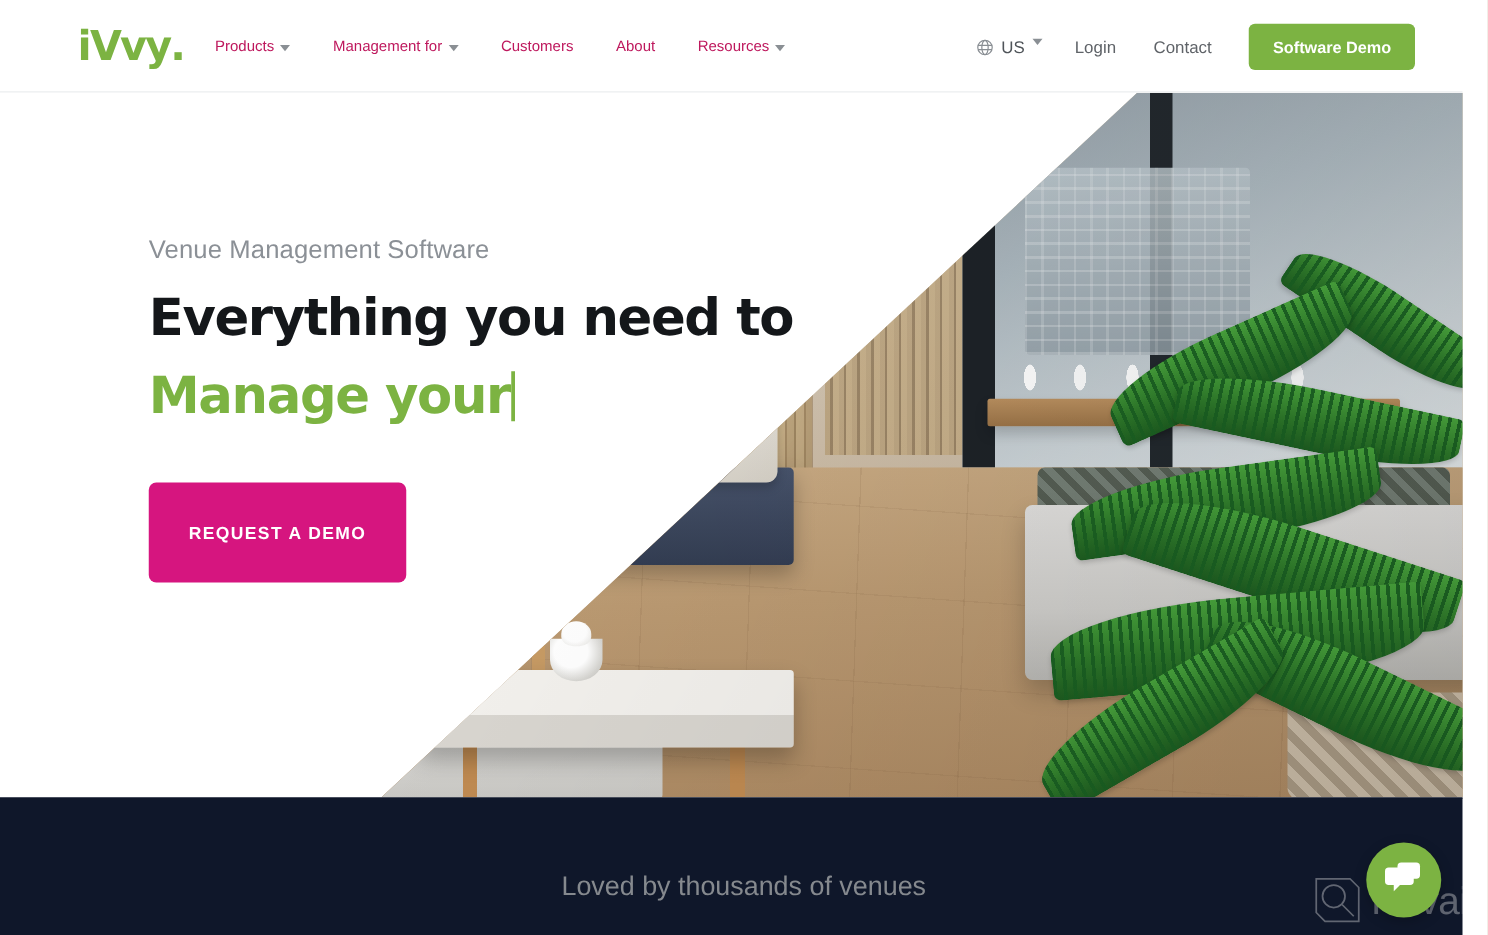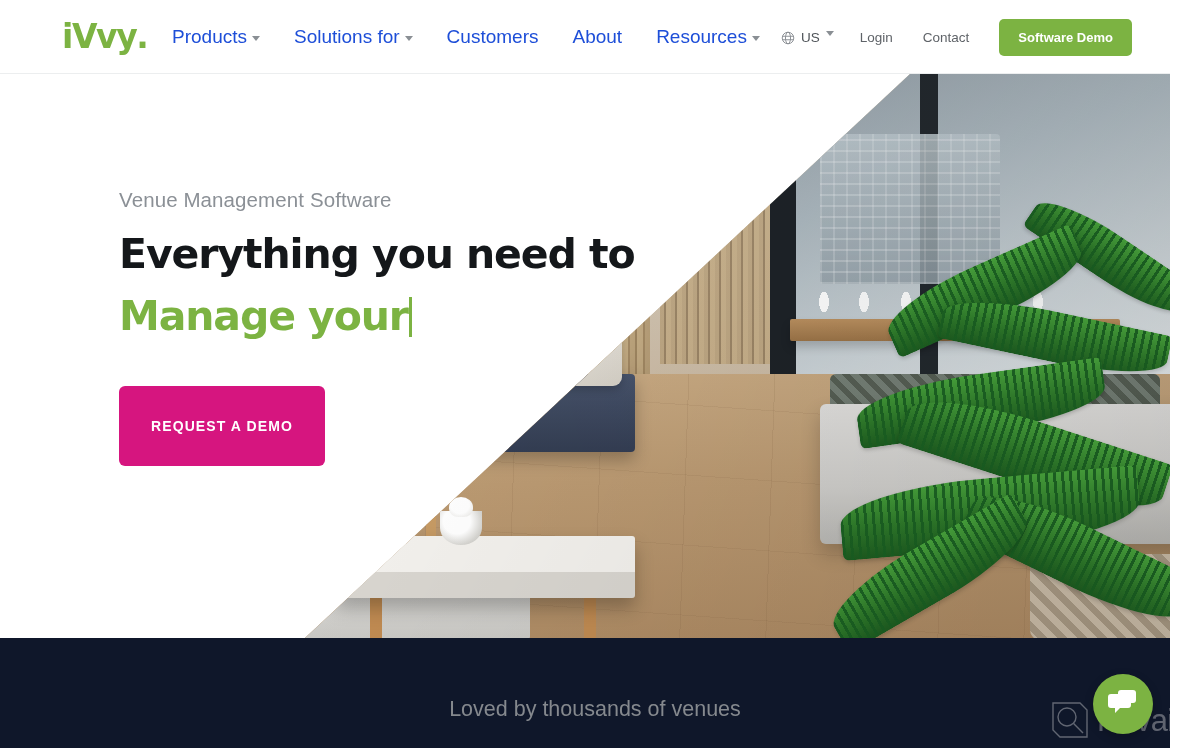--- a/index.html
+++ b/index.html
@@ -60,22 +60,22 @@
     top: 0;
     height: 74px;
     display: flex;
     align-items: center;
     gap: 0px;
   }
   .nav-item {
     display: flex;
     align-items: center;
     gap: 5px;
-    font-size: 19px;
-    color: #1d4ed8;
+    font-size: 12px;
+    color: #be185d;
     padding: 6px 16px 6px 0;
     margin-right: 18px;
     cursor: pointer;
     white-space: nowrap;
   }
   .caret {
     width: 0; height: 0;
     border-left: 4px solid transparent;
     border-right: 4px solid transparent;
     border-top: 5px solid #8a8f94;
@@ -432,21 +432,21 @@
       <span class="logo-text">iVvy</span>
         <span class="logo-text logo-dot">.</span>
     </a>
 
     <nav class="nav-main">
       <div class="nav-item">
         <span>Products</span>
         <span class="caret"></span>
       </div>
       <div class="nav-item">
-        <span>Solutions for</span>
+        <span>Management for</span>
         <span class="caret"></span>
       </div>
       <div class="nav-item">
         <span>Customers</span>
       </div>
       <div class="nav-item">
         <span>About</span>
       </div>
       <div class="nav-item">
         <span>Resources</span>

